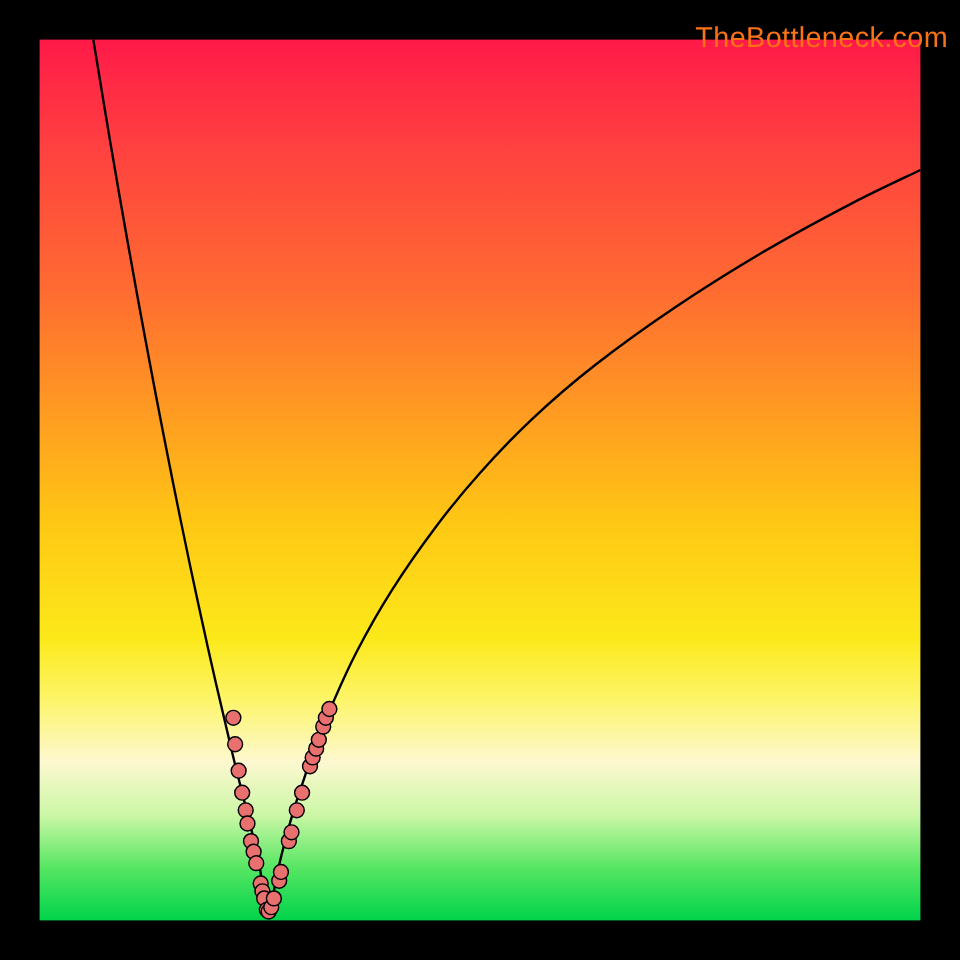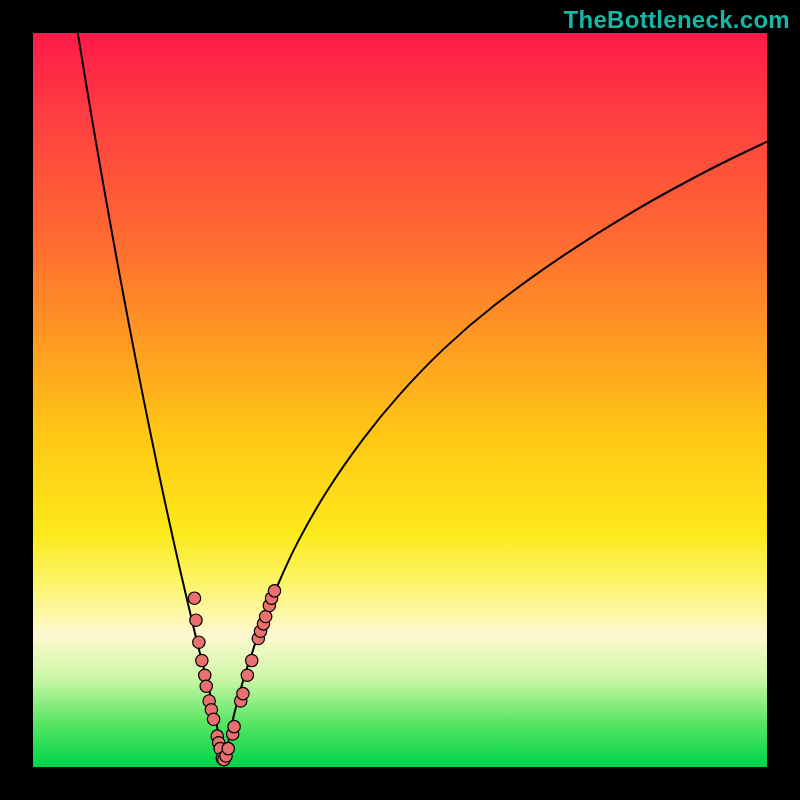--- a/index.html
+++ b/index.html
@@ -27,25 +27,25 @@
       #fce91a 68%,
       #fdf56a 75%,
       #fdf8d0 82%,
       #ccf7a6 88%,
       #57e663 94%,
       #00d34a 100%
     );
   }
   .watermark {
     position: absolute;
-    top: 6px;
+    top: 18px;
     right: 10px;
-    color: #14b8a6;
+    color: #f97316;
     font-size: 24px;
-    font-weight: 700;
+    font-weight: 400;
     letter-spacing: 0.3px;
     z-index: 10;
   }
   svg.plot {
     position: absolute;
     left: 33px;
     top: 33px;
     width: 734px;
     height: 734px;
     overflow: visible;

